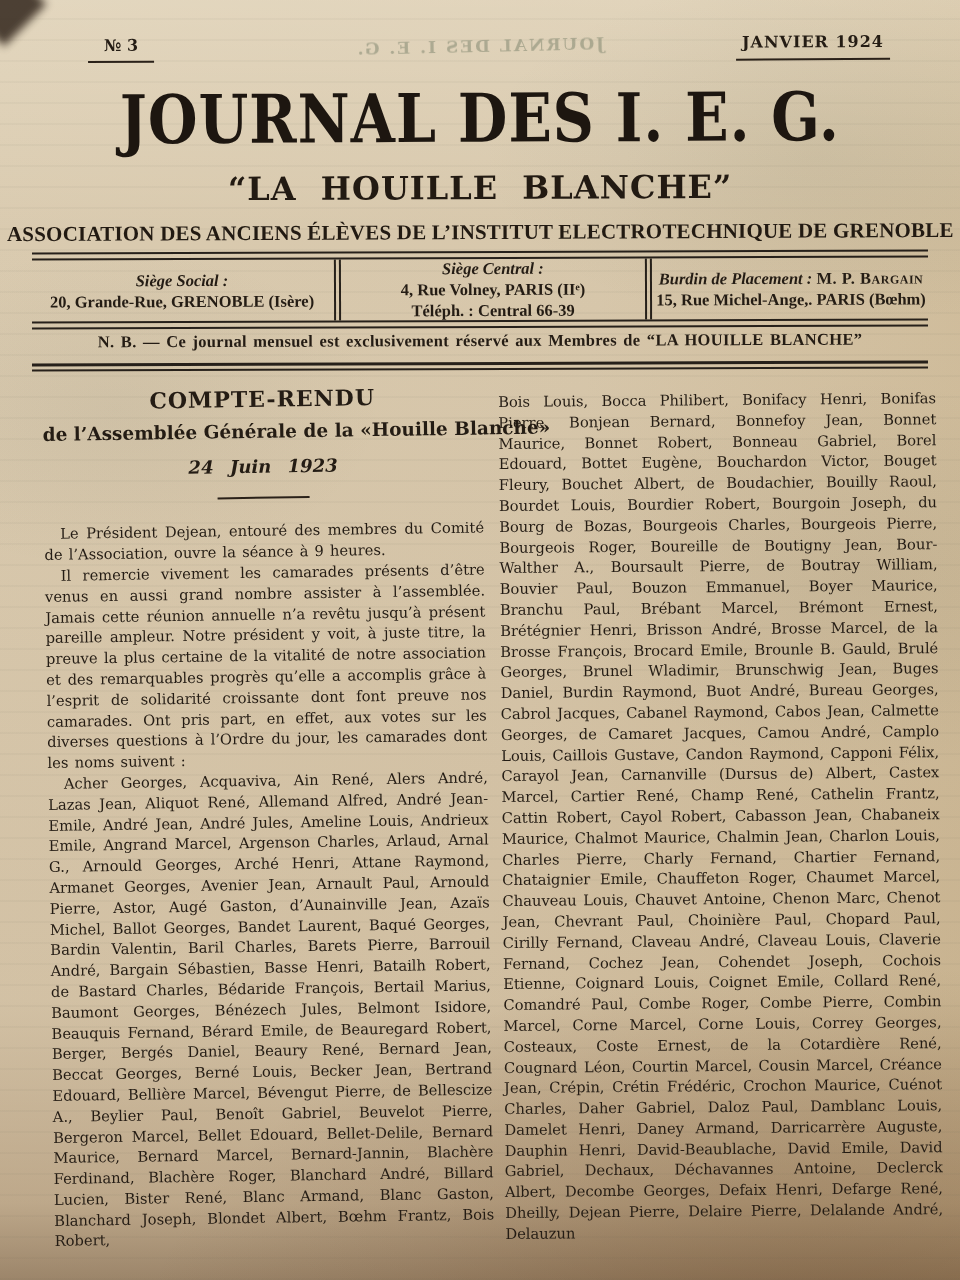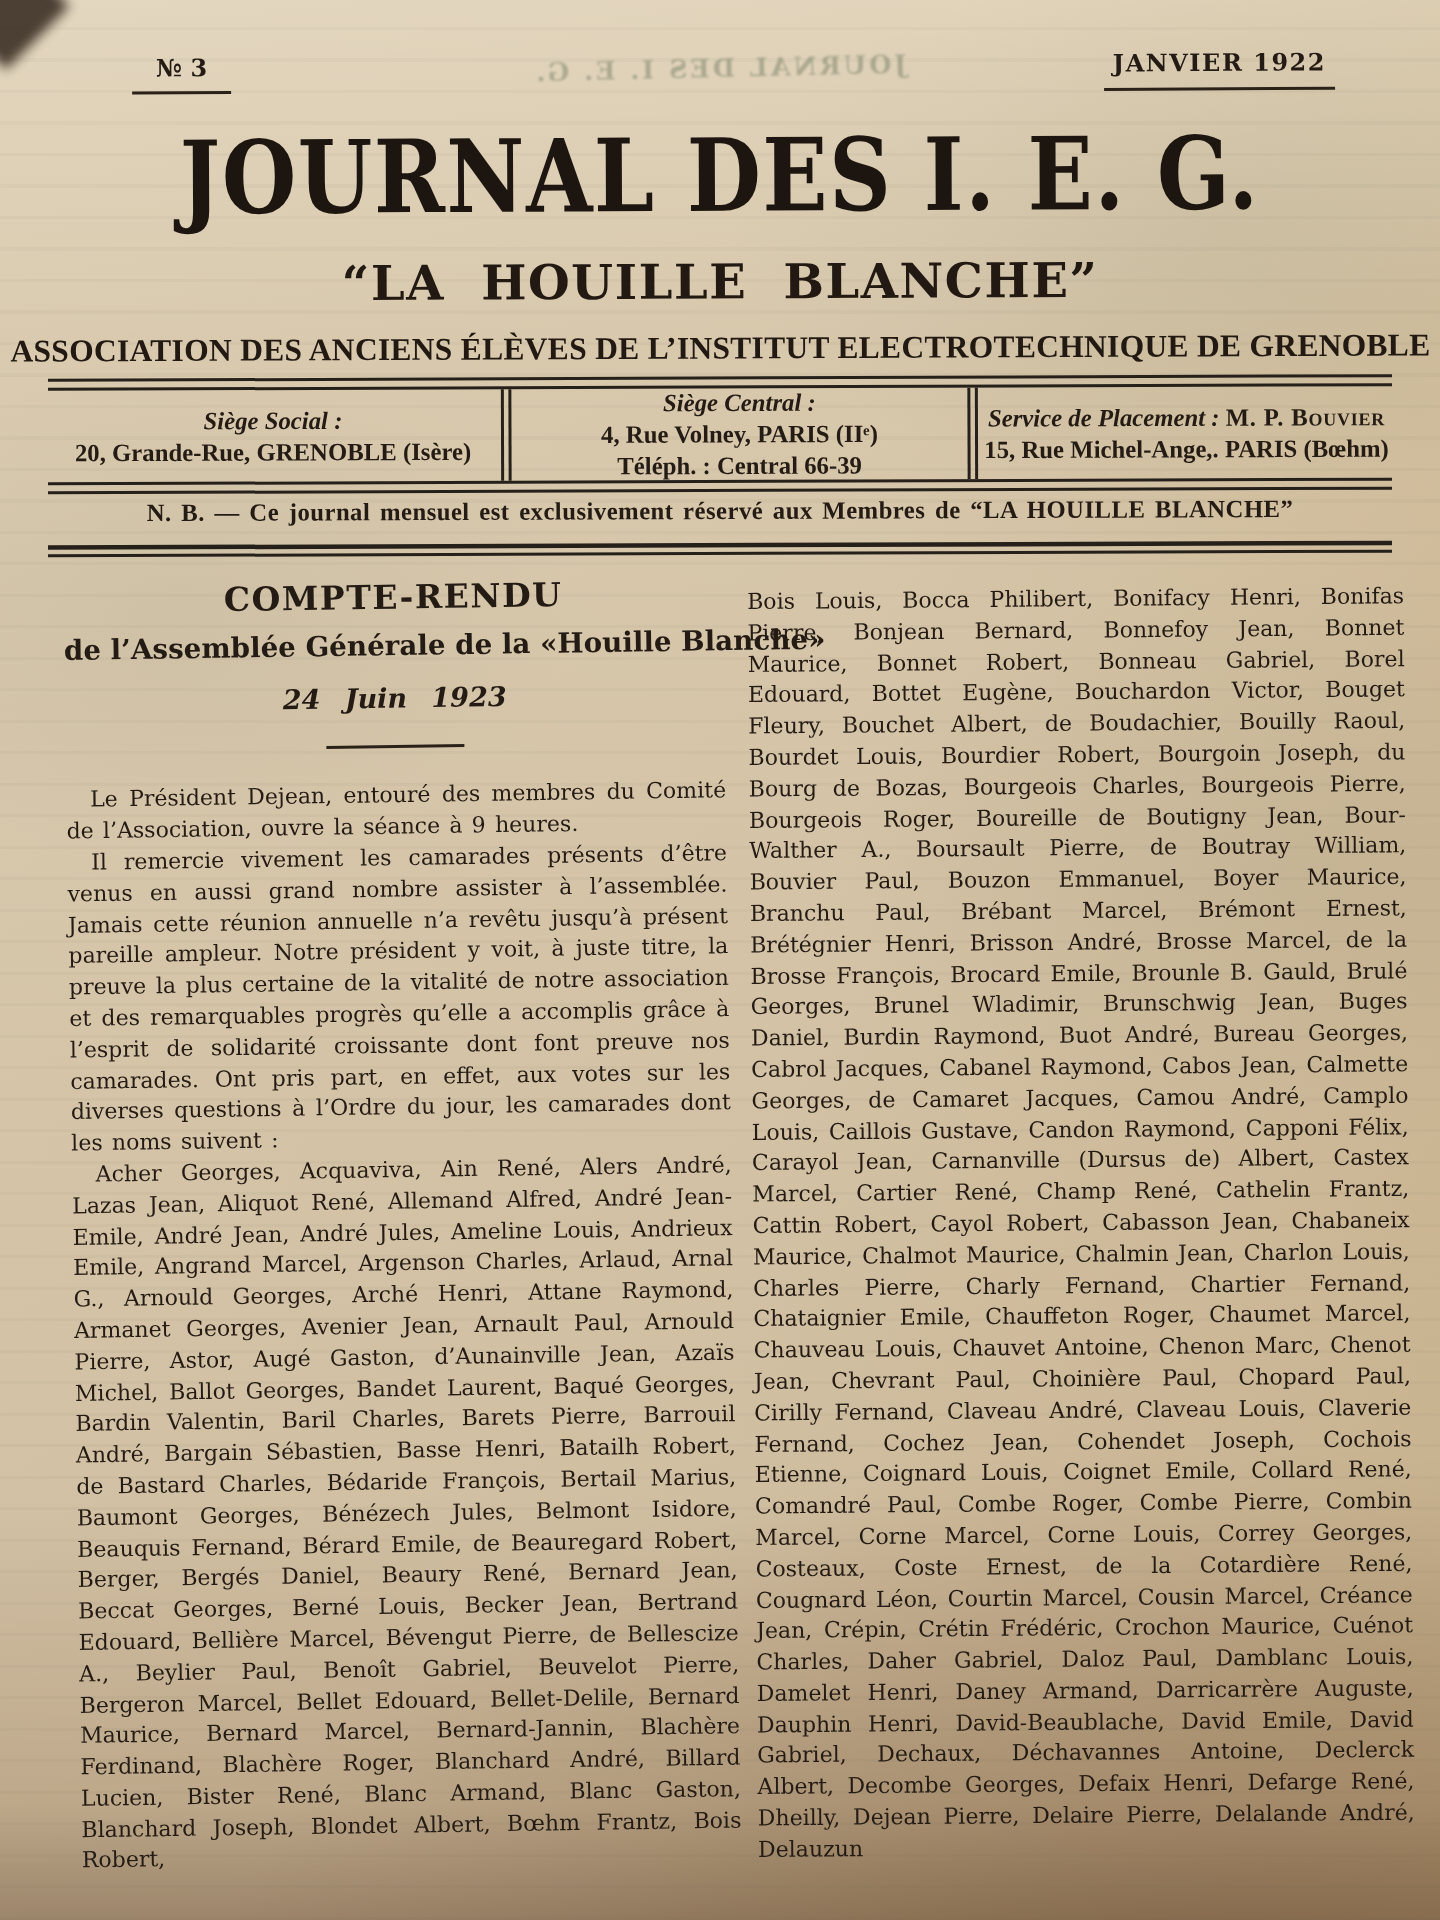--- a/index.html
+++ b/index.html
@@ -105,21 +105,21 @@
 </head>
 <body>
 
 <div class="page">
 
   <div class="corner-shadow"></div>
 
   <div class="header-row">
     <span class="issue-no">№ 3</span>
     <span class="ghost-title">JOURNAL DES I. E. G.</span>
-    <span class="hdr-date">JANVIER 1922</span>
+    <span class="hdr-date">JANVIER 1924</span>
   </div>
 
   <div class="masthead">
     <div class="m-title">JOURNAL DES I. E. G.</div>
     <div class="m-subtitle">“LA HOUILLE BLANCHE”</div>
     <div class="m-assoc">ASSOCIATION DES ANCIENS ÉLÈVES DE L’INSTITUT ELECTROTECHNIQUE DE GRENOBLE</div>
   </div>
 
   <div class="double-rule rule-a"></div>
   <div class="double-rule rule-b"></div>
@@ -131,21 +131,21 @@
       <div>20, Grande-Rue, GRENOBLE (Isère)</div>
     </div>
     <div class="vsep"></div>
     <div class="addr-cell central">
       <div class="addr-label">Siège Central :</div>
       <div>4, Rue Volney, PARIS (IIᵉ)</div>
       <div>Téléph. : Central 66-39</div>
     </div>
     <div class="vsep"></div>
     <div class="addr-cell placement">
-      <div><span class="addr-label">Service de Placement :</span> <span class="smallcaps">M. P. Bouvier</span></div>
+      <div><span class="addr-label">Burdin de Placement :</span> <span class="smallcaps">M. P. Bargain</span></div>
       <div>15, Rue Michel-Ange,. PARIS (Bœhm)</div>
     </div>
   </div>
 
   <div class="notice-line">N. B. — Ce journal mensuel est exclusivement réservé aux Membres de “LA HOUILLE BLANCHE”</div>
 
   <div class="col col-left">
     <div class="a-title">COMPTE-RENDU</div>
     <div class="a-subtitle">de l’Assemblée Générale de la «Houille Blanche»</div>
     <div class="a-date">24 Juin 1923</div>

